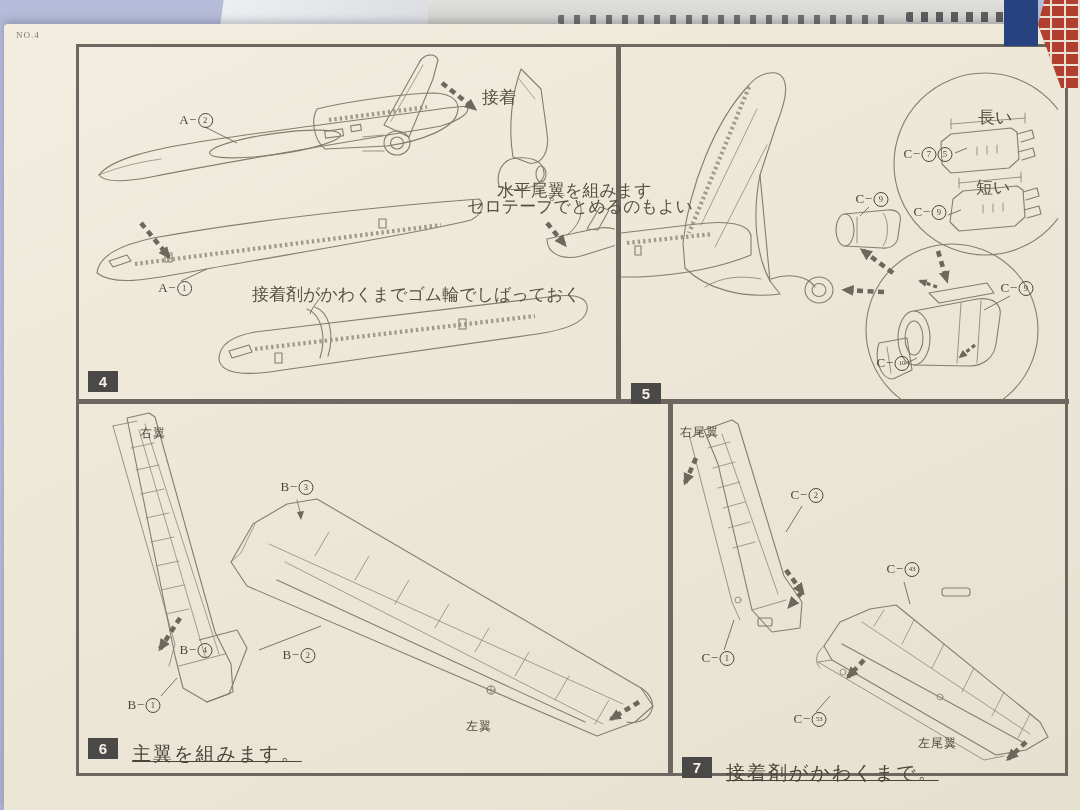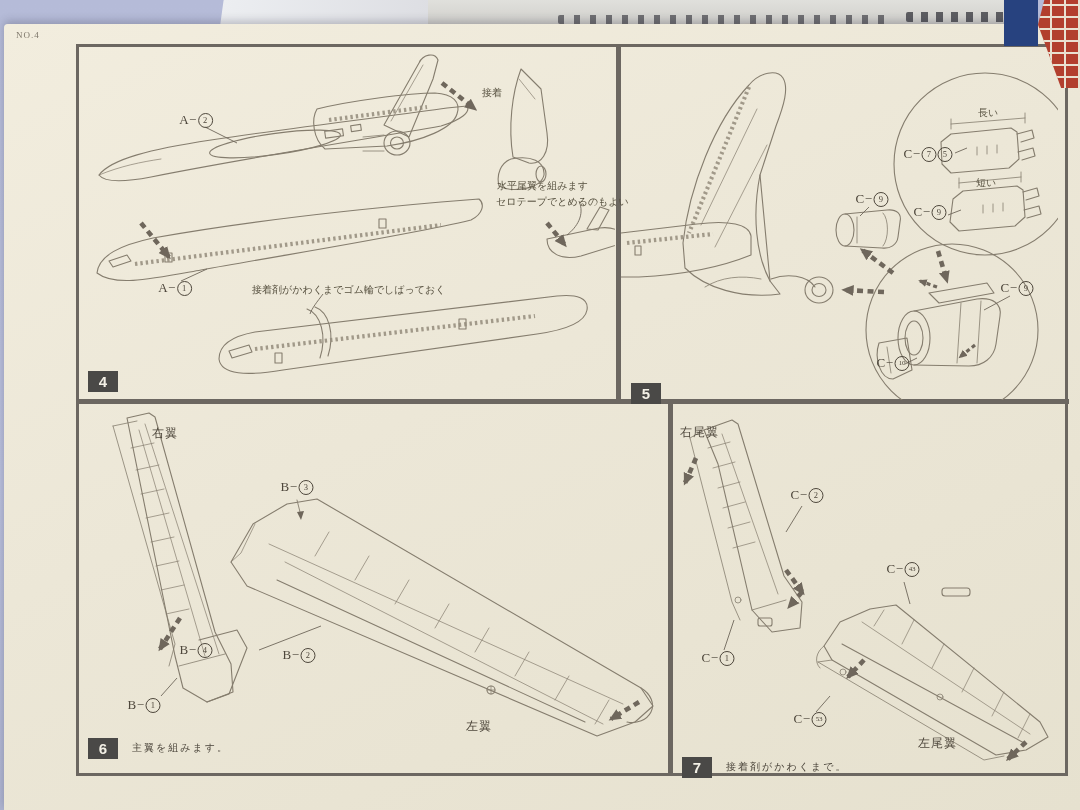--- a/index.html
+++ b/index.html
@@ -33,25 +33,25 @@
   .div-h{position:absolute;left:76px;top:399px;width:993px;height:4.5px;background:#6c6761;z-index:2;}
   .div-v-top{position:absolute;left:616px;top:44px;width:4.5px;height:359px;background:#6c6761;z-index:2;}
   .div-v-bot{position:absolute;left:668px;top:399px;width:4.5px;height:375px;background:#6c6761;z-index:2;}
   svg.panel{position:absolute;z-index:2;overflow:hidden;}
   
   .plabel{position:absolute;z-index:3;transform:translate(-50%,-50%);display:flex;align-items:center;gap:1px;
           font-size:13px;color:#4e473c;letter-spacing:.5px;white-space:nowrap;}
   .circ{display:inline-flex;align-items:center;justify-content:center;width:13px;height:13px;
         border:1px solid #4e473c;border-radius:50%;font-size:8.5px;line-height:1;}
   .circ.w2{font-size:7px;letter-spacing:-.3px;}
-  .jnote{position:absolute;z-index:3;font-size:10px;color:#56503f;white-space:nowrap;}
+  .jnote{position:absolute;z-index:3;font-size:17px;color:#56503f;white-space:nowrap;}
   .jlabel{position:absolute;z-index:3;font-size:12px;color:#4e473c;white-space:nowrap;letter-spacing:1px;}
   .badge{position:absolute;z-index:3;width:30px;height:21px;background:#4a4947;color:#f3f0e6;
          text-align:center;font:bold 15px/21px "Liberation Sans","DejaVu Sans",sans-serif;}
-  .step-caption{position:absolute;z-index:3;font-size:10px;color:#4a443a;letter-spacing:2px;white-space:nowrap;}
+  .step-caption{position:absolute;z-index:3;font-size:19px;color:#4a443a;letter-spacing:2px;white-space:nowrap;text-decoration:underline;}
 </style>
 </head>
 <body>
 
 <div id="stage">
 
   <div class="bg-paper"></div>
   <div class="bg-clip"></div>
   <div class="bg-fuse">
     <div class="bg-fuse-w1"></div>
@@ -272,21 +272,21 @@
   <span class="plabel" style="left:196px;top:120px">
       <span>A−</span>
       <span class="circ">2</span>
     </span>
   <span class="plabel" style="left:175px;top:288px">
       <span>A−</span>
       <span class="circ">1</span>
     </span>
   <span class="jnote" style="left:482px;top:86px">接着</span>
   <span class="jnote" style="left:497px;top:179px">水平尾翼を組みます</span>
-  <span class="jnote" style="left:496px;top:195px">セロテープでとめるのもよい</span>
+  <span class="jnote" style="left:467px;top:195px">セロテープでとめるのもよい</span>
   <span class="jnote" style="left:252px;top:283px">接着剤がかわくまでゴム輪でしばっておく</span>
   <div class="badge" style="left:88px;top:371px">4</div>
 
   <span class="plabel" style="left:872px;top:199px">
       <span>C−</span>
       <span class="circ">9</span>
     </span>
   <span class="plabel" style="left:928px;top:154px">
       <span>C−</span>
       <span class="circ">7</span>
@@ -301,21 +301,21 @@
   <span class="plabel" style="left:1017px;top:288px">
       <span>C−</span>
       <span class="circ">9</span>
     </span>
   <span class="plabel" style="left:893px;top:363px">
       <span>C−</span>
       <span class="circ w2">10</span>
     </span>
   <div class="badge" style="left:631px;top:383px">5</div>
 
-  <span class="jlabel" style="left:152px;top:425px">右翼</span>
+  <span class="jlabel" style="left:140px;top:425px">右翼</span>
   <span class="plabel" style="left:297px;top:487px">
       <span>B−</span>
       <span class="circ">3</span>
     </span>
   <span class="plabel" style="left:196px;top:650px">
       <span>B−</span>
       <span class="circ">4</span>
     </span>
   <span class="plabel" style="left:299px;top:655px">
       <span>B−</span>

